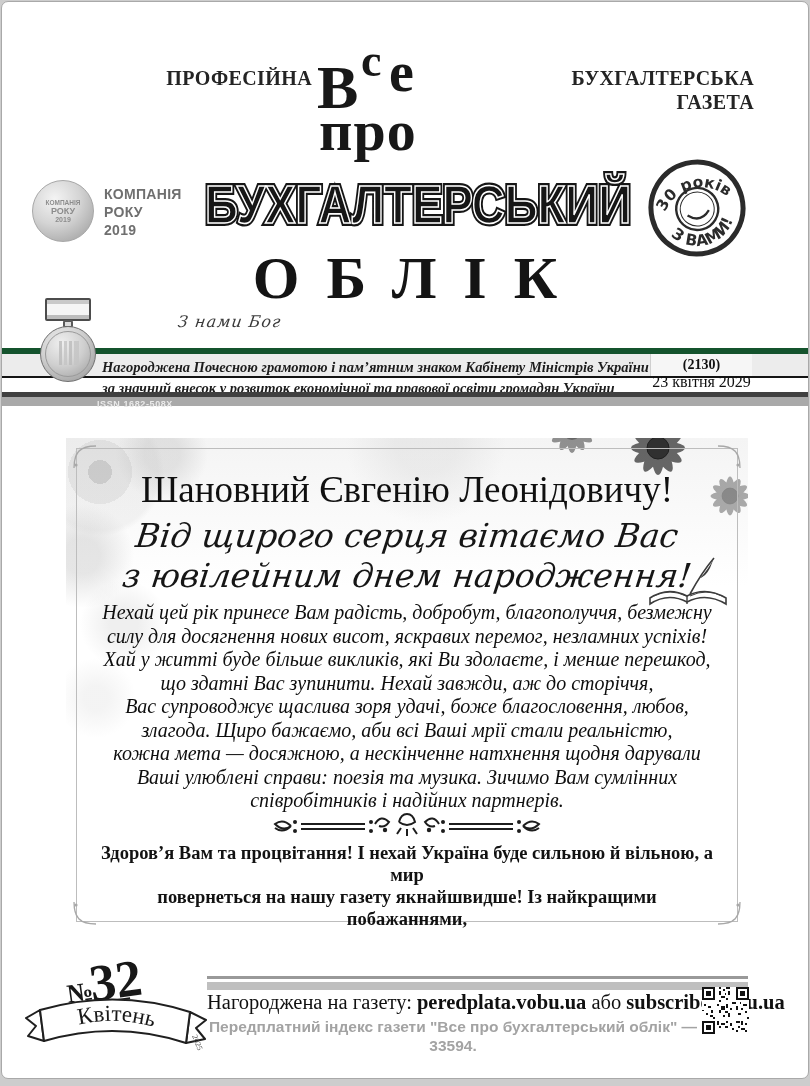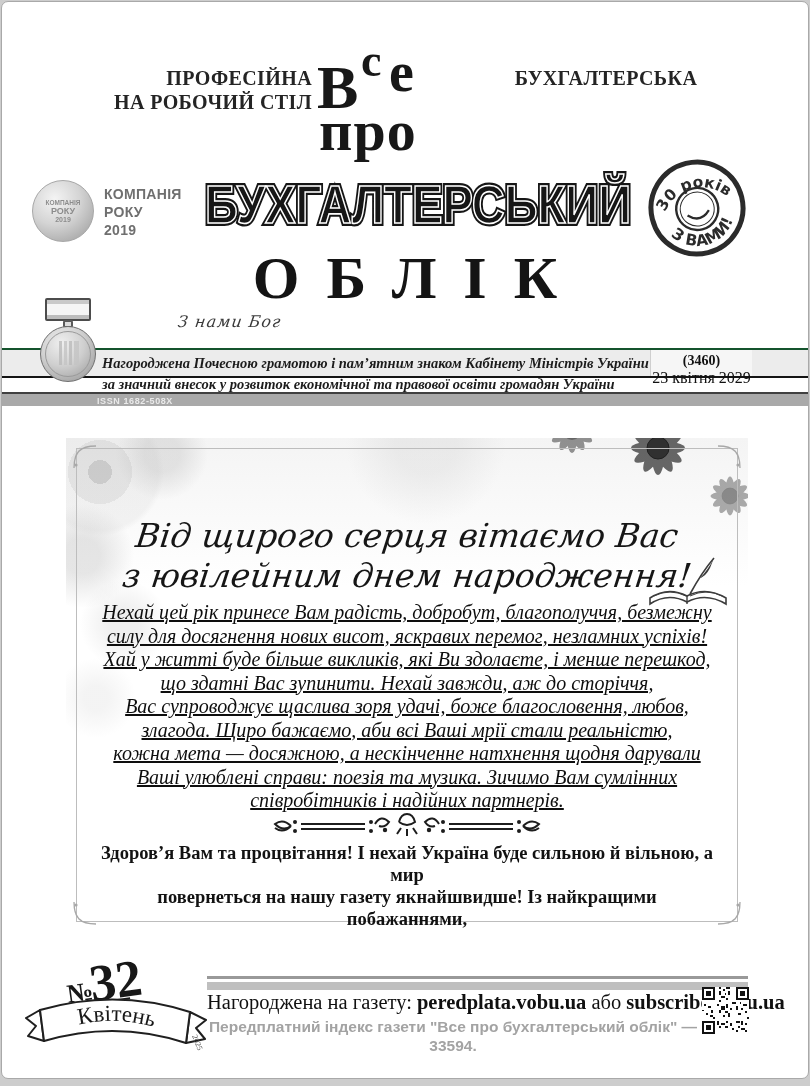--- a/index.html
+++ b/index.html
@@ -4,21 +4,21 @@
 <style>
   * { margin:0; padding:0; box-sizing:border-box; }
   html,body { width:810px; }
   body { background:#cdcdcd; font-family:"Liberation Serif", serif; }
   .page { position:relative; width:808px; height:1078px; margin:1px auto 0;
           background:#fff; border:1px solid #a9a9a9; border-radius:7px; overflow:hidden; }
 
   
   .tagline { position:absolute; font:700 20px/1.22 "Liberation Serif", serif; color:#242424; letter-spacing:.4px; }
   .tagline.left  { top:64px; left:28px; width:282px; text-align:right; }
-  .tagline.right { top:64px; left:484px; width:240px; text-align:center; }
+  .tagline.right { top:64px; left:512px; width:240px; text-align:right; }
 
   .logo { position:absolute; left:315px; top:38px; width:125px; height:112px; }
   .logo span { position:absolute; font-family:"Liberation Serif", serif; font-weight:700; color:#181818; line-height:1; }
   .lg-v   { left:0;  top:16px; font-size:62px; }
   .lg-s   { left:44px; top:-2px; font-size:46px; }
   .lg-e   { left:72px; top:4px;  font-size:56px; }
   .lg-pro { left:2px; top:62px; font-size:58px; letter-spacing:1px; }
 
   .medal-co { position:absolute; left:30px; top:178px; width:62px; height:62px; border-radius:50%;
               background: radial-gradient(circle at 36% 30%, #f4f4f4, #d4d4d4 45%, #b3b3b3 75%, #989898);
@@ -39,40 +39,40 @@
   .stamp-wrap { position:absolute; left:645px; top:156px; width:100px; height:100px; transform:rotate(-14deg); }
   .stamp-wrap text { font-family:"DejaVu Sans", sans-serif; font-weight:700; font-size:15.5px; fill:#2b2b2b; }
 
   .motto { position:absolute; left:176px; top:312px; font:italic 16px/1 "DejaVu Serif", serif;
            color:#3a3a3a; transform:skewX(-8deg); letter-spacing:1px; }
 
   .issue-no { position:absolute; left:630px; top:288px; width:120px; text-align:center;
               font:700 47px/1 "Liberation Serif", serif; color:#131313; }
 
   .award-band { position:absolute; left:0; right:0; top:346px; height:30px; background:#ececec;
-                border-top:2px solid #14532d; border-bottom:2px solid #141414;padding-left:31px; }
+                border-top:6px solid #14532d; border-bottom:2px solid #141414;padding-left:31px; }
   .award-note { position:absolute; left:100px; top:3px; font:italic 700 14.5px/1.42 "Liberation Serif", serif;
                 color:#1c1c1c; white-space:pre-line; }
   .issue-box { position:absolute; left:648px; top:0; bottom:0; width:102px; background:#f6f6f6;
                border-left:1px solid #cfcfcf; text-align:center; }
   .issue-serial { font:700 14px/1.15 "Liberation Serif", serif; color:#111; margin-top:3px; }
   .issue-date   { font:16px/1.1 "Liberation Serif", serif; color:#111; }
 
   .medal-cab { position:absolute; left:34px; top:296px; width:64px; height:116px; z-index:6; }
   .medal-cab .bar { width:46px; height:23px; margin:0 auto; border:2px solid #4c4c4c; border-radius:2px;
                     background:linear-gradient(180deg,#c9c9c9 0 22%, #f5f5f5 22% 78%, #bdbdbd 78%); }
   .medal-cab .link { width:10px; height:8px; margin:-1px auto 0; border:2px solid #5a5a5a; border-radius:2px; background:#ddd; }
   .medal-cab .disc { position:relative; width:56px; height:56px; margin:-2px auto 0; border-radius:50%;
                     border:1px solid #6f6f6f;
                     background: radial-gradient(circle at 38% 30%, #efefef, #cfcfcf 45%, #a9a9a9 78%, #8c8c8c); }
   .medal-cab .disc::after { content:""; position:absolute; inset:4px; border:1px solid #9a9a9a; border-radius:50%; }
   .medal-cab .disc::before { content:""; position:absolute; left:18px; top:14px; width:20px; height:24px;
                     background:linear-gradient(90deg,#bbb 0 3px, transparent 3px 5px, #c4c4c4 5px 8px, transparent 8px 10px, #bbb 10px 13px, transparent 13px 15px, #c4c4c4 15px 18px); opacity:.8; }
 
-  .issn-strip { position:absolute; left:0; right:0; top:390px; height:14px; background:#a9a9a9; border-top:2px solid #404040; }
+  .issn-strip { position:absolute; left:0; right:0; top:390px; height:14px; background:#a9a9a9; border-top:5px solid #404040; }
   .issn-strip span { position:absolute; left:95px; top:0; font:700 9px/14px "Liberation Sans", sans-serif;
                      color:#eaeaea; letter-spacing:.6px; }
 
   
   .card { position:absolute; left:64px; top:436px; width:682px; height:494px; background:#fff; overflow:hidden; }
   .card .bloom { position:absolute; inset:0; pointer-events:none;
     background-image:
       radial-gradient(circle at 34px 34px,  rgba(110,110,110,.32) 0 12px, rgba(150,150,150,.22) 12px 32px, rgba(195,195,195,.16) 32px 58px, transparent 64px),
       radial-gradient(circle at 96px 16px,  rgba(160,160,160,.24) 0 18px, transparent 46px),
       radial-gradient(circle at 16px 118px, rgba(160,160,160,.26) 0 18px, transparent 52px),
@@ -88,21 +88,21 @@
   .curl.bl { left:6px;  bottom:6px; transform:scaleY(-1); }
   .curl.br { right:6px; bottom:6px; transform:scale(-1,-1); }
 
   .g-title { position:absolute; left:0; right:0; top:32px; text-align:center;
              font:400 37px/1.1 "Liberation Serif", serif; color:#101010; }
   .g-script { position:absolute; left:0; right:0; text-align:center;
               font:italic 33px/1.1 "DejaVu Serif", serif; color:#161616; transform:skewX(-7deg); }
   .g-s1 { top:80px; } .g-s2 { top:120px; }
   .book-icon { position:absolute; right:16px; top:116px; width:88px; height:62px; }
   .g-body { position:absolute; left:10px; right:10px; top:163px; text-align:center;
-            font:italic 20px/23.5px "Liberation Serif", serif; color:#0e0e0e; white-space:pre-line;text-decoration:underline; }
+            font:italic 20px/23.5px "Liberation Serif", serif; color:#0e0e0e; white-space:pre-line; }
   .divider { position:absolute; left:0; right:0; top:372px; text-align:center; }
   .g-closing { position:absolute; left:34px; right:34px; top:404px; text-align:center;
                font:700 18.5px/22px "Liberation Serif", serif; color:#121212; white-space:pre-line; }
 
   
   .ribbon { position:absolute; left:22px; top:942px; width:185px; height:115px; }
   .ribbon .no   { font:700 26px "Liberation Serif", serif; fill:#181818; }
   .ribbon .num  { font:700 52px "Liberation Serif", serif; fill:#181818; }
   .ribbon .mon  { font:23px "Liberation Serif", serif; fill:#181818; }
   .ribbon .yr   { font:8px "Liberation Serif", serif; fill:#555; }
@@ -117,24 +117,24 @@
                 font:700 15.5px/1.2 "Liberation Sans", sans-serif; color:#a3a3a3; }
   .qr { position:absolute; left:700px; top:985px; width:47px; height:47px; }
 </style>
 </head>
 <body>
 
 <div class="page">
 
   <div class="tagline left">
     <div>ПРОФЕСІЙНА</div>
-    <div>НА РОБОЧИЙ СТІЛ</div>
   </div>
   <div class="tagline right">
     <div>БУХГАЛТЕРСЬКА</div>
+    <div>ГАЗЕТА</div>
   </div>
 
   <div class="logo">
     <span class="lg-v">В</span>
     <span class="lg-s">с</span>
     <span class="lg-e">е</span>
     <span class="lg-pro">про</span>
   </div>
 
   <div class="medal-co">
@@ -164,21 +164,21 @@
     <text><textPath href="#stArcT" startOffset="50%" text-anchor="middle">30 років</textPath></text>
     <text><textPath href="#stArcB" startOffset="50%" text-anchor="middle">З ВАМИ!</textPath></text>
   </svg>
 
   <div class="motto">З нами Бог</div>
 
   <div class="award-band">
     <div class="award-note">Нагороджена Почесною грамотою і пам’ятним знаком Кабінету Міністрів України
 за значний внесок у розвиток економічної та правової освіти громадян України</div>
     <div class="issue-box">
-      <div class="issue-serial">(3460)</div>
+      <div class="issue-serial">(2130)</div>
       <div class="issue-date">23 квітня 2029</div>
     </div>
   </div>
 
   <div class="medal-cab">
     <div class="bar"></div>
       <div class="link"></div>
       <div class="disc"></div>
   </div>
 
@@ -219,20 +219,21 @@
       </svg>
     <svg class="curl bl" viewBox="0 0 26 26">
         <path d="M2 24 C2 8 8 2 24 2 M2 24 C2 14 4 8 10 5" fill="none" stroke="#a8a8a8" stroke-width="1.3"></path>
         <circle cx="4" cy="21" r="1.6" fill="#a8a8a8"></circle>
       </svg>
     <svg class="curl br" viewBox="0 0 26 26">
         <path d="M2 24 C2 8 8 2 24 2 M2 24 C2 14 4 8 10 5" fill="none" stroke="#a8a8a8" stroke-width="1.3"></path>
         <circle cx="4" cy="21" r="1.6" fill="#a8a8a8"></circle>
       </svg>
 
+    <div class="g-title">Шановний Євгенію Леонідовичу!</div>
     <div class="g-script g-s1">Від щирого серця вітаємо Вас</div>
     <div class="g-script g-s2">з ювілейним днем народження!</div>
 
     <svg class="book-icon" viewBox="0 0 88 62" aria-hidden="true">
       <path d="M6 44 Q24 32 43 42 Q62 32 82 44 L82 50 Q62 38 43 48 Q24 38 6 50 Z" fill="#fff" stroke="#3c3c3c" stroke-width="1.6"></path>
       <path d="M10 42 Q26 34 42 42 M46 42 Q62 34 78 42" fill="none" stroke="#3c3c3c" stroke-width="1"></path>
       <path d="M43 42 L43 50" stroke="#3c3c3c" stroke-width="1.4"></path>
       <path d="M70 4 Q58 18 46 40" fill="none" stroke="#3c3c3c" stroke-width="1.6"></path>
       <path d="M70 4 Q64 16 56 24 Q62 22 66 14 Z" fill="#3c3c3c"></path>
     </svg>

